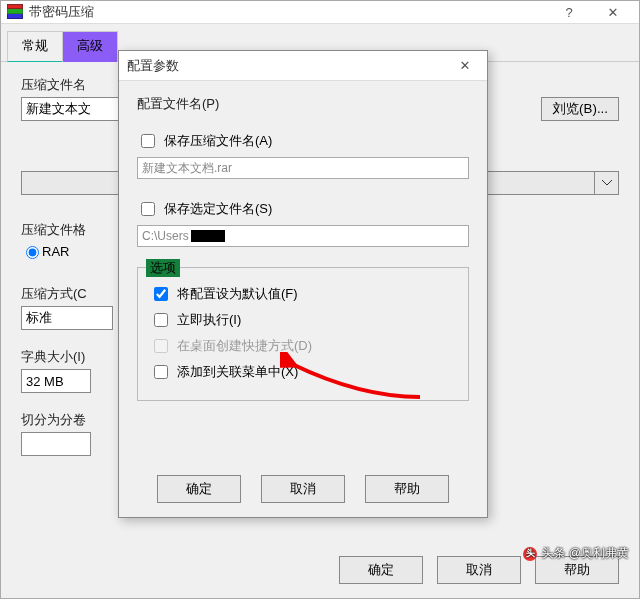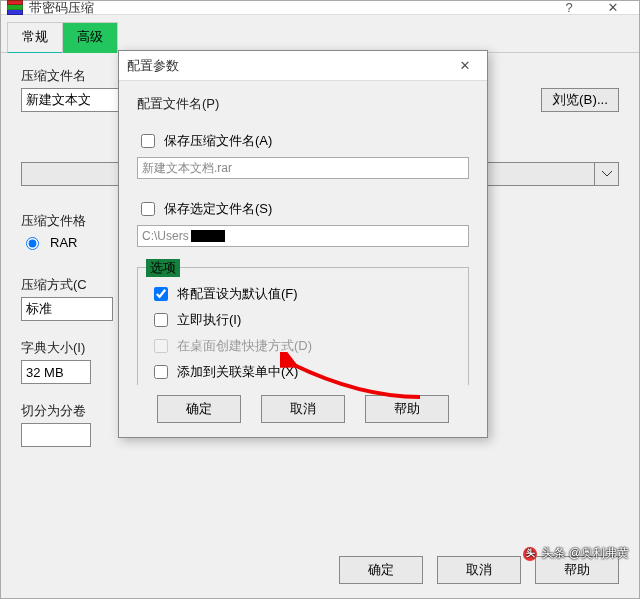--- a/index.html
+++ b/index.html
@@ -15,21 +15,21 @@
   }
   
   .main-window {
     position: absolute;
     left: 0; top: 0;
     width: 640px; height: 599px;
     background: #f0f0f0;
     border: 1px solid #aaa;
   }
   .titlebar {
-    height: 14px;
+    height: 23px;
     background: #fff;
     display: flex;
     align-items: center;
     padding: 0 4px 0 6px;
     border-bottom: 1px solid #ddd;
   }
   .titlebar .app-icon {
     width: 16px; height: 16px;
     margin-right: 6px;
     display: flex; flex-direction:column;
@@ -50,21 +50,21 @@
   .tabs {
     display:flex;
     border-bottom:1px solid #ccc;
     padding: 6px 6px 0 6px;
     background:#f0f0f0;
   }
   .tab {
     padding:5px 14px 6px;
     border:1px solid #ccc;
     border-bottom:none;
-    background:#22c55e;
+    background:#8b5cf6;
     margin-right:-1px;
     position:relative;
     top:1px;
   }
   .tab.active { background:#f0f0f0; border-bottom:1px solid #14b8a6; }
   .main-body { padding: 14px 20px; position:relative; }
   .field-row { margin-top: 10px; }
   .label { display:block; margin-bottom:3px; color:#222; }
   .input, .select, .combo {
     width: 100%; height:24px;
@@ -73,21 +73,21 @@
     padding:2px 4px;
     font-size:13px;
   }
   .row-flex { display:flex; gap:10px; align-items:flex-end; }
   .browse-btn {
     height:24px; padding:0 10px;
     border:1px solid #888;
     background:#e9e9e9;
   }
   .radio-row { display:flex; gap:18px; margin-top:4px; align-items:center; }
-  .radio-row label { display:flex; align-items:center; gap:8px; }
+  .radio-row label { display:flex; align-items:center; gap:0; }
   .long-select-row {
     display:flex; align-items:stretch;
     margin-top: 6px;
   }
   .long-select-row .sel-body {
     flex:1; border:1px solid #888; background:#e9e9e9;
     height:24px; display:flex; align-items:center; justify-content:center;
   }
   .long-select-row .sel-arrow {
     width:24px; border:1px solid #888; border-left:none;
@@ -117,21 +117,21 @@
   .watermark .wm-icon {
     width:14px;height:14px;border-radius:50%;
     background:#e33; color:#fff; font-size:9px;
     display:flex;align-items:center;justify-content:center;
     font-weight:bold;
   }
   
   .modal {
     position:absolute;
     left:118px; top:50px;
-    width:370px; height:388px;
+    width:370px; height:468px;
     background:#f0f0f0;
     border:1px solid #888;
     box-shadow: 3px 3px 10px rgba(0,0,0,.25);
     z-index:10;
     display:flex; flex-direction:column;
   }
   .modal-title {
     height:30px; display:flex; align-items:center;
     padding:0 8px;
     border-bottom:1px solid #ddd;

